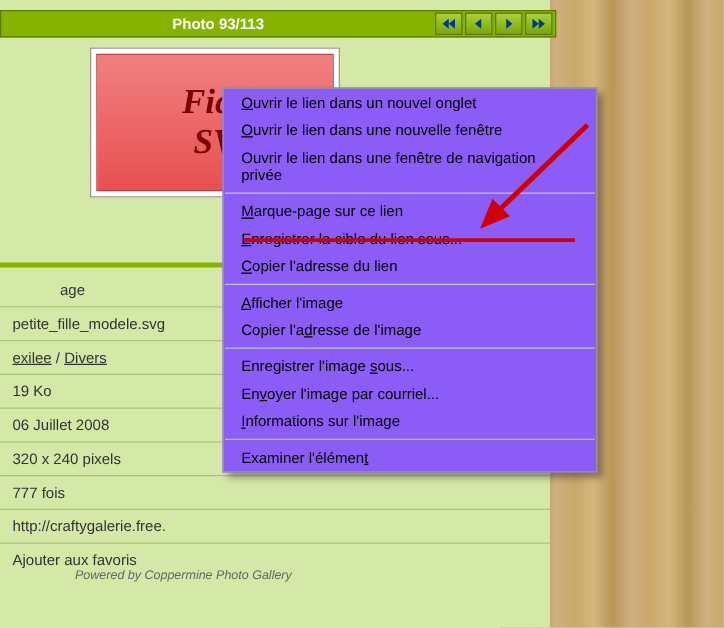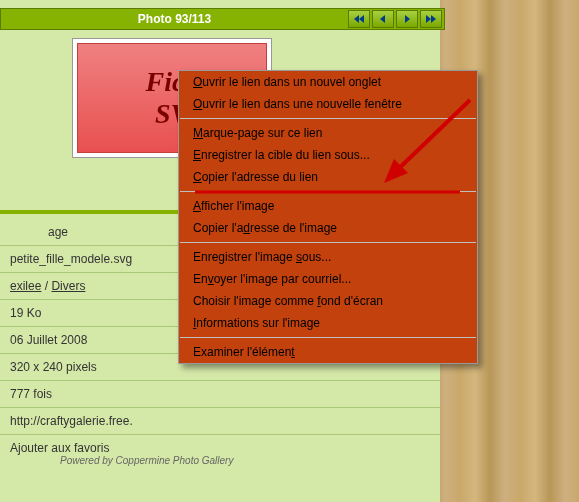--- a/index.html
+++ b/index.html
@@ -28,21 +28,21 @@
 
 .sep { position: absolute; top: 210px; left: 0; width: 440px; height: 4px; background: #86b301; }
 
 
 .info-label { position: absolute; top: 225px; left: 0; font-size: 12px; color: #333; padding-left: 48px; }
 .info-list { position: absolute; top: 245px; left: 0; width: 440px; }
 .info-row { padding: 6px 10px; border-top: 1px solid #a8c878; font-size: 12px; color: #333; }
 .info-row a { color: #333; text-decoration: underline; text-align: center; }
 
 
-.ctx-menu { position: absolute; top: 70px; left: 178px; width: 300px; background: #c2410c; border: 1px solid #999; box-shadow: 4px 4px 6px rgba(0,0,0,.4); z-index: 10; }
+.ctx-menu { position: absolute; top: 70px; left: 178px; width: 300px; background: #8b5cf6; border: 1px solid #999; box-shadow: 4px 4px 6px rgba(0,0,0,.4); z-index: 10; }
 .ctx-item { padding: 4px 14px; font-size: 12px; color: #000; cursor: default; }
 .ctx-item .u { text-decoration: underline; }
 .ctx-sep { height: 1px; background: #c0c0c0; margin: 3px 1px; }
 
 
 .annotation { position: absolute; top: 95px; left: 180px; width: 300px; height: 110px; z-index: 20; pointer-events: none; }
 
 
 .footer { position: absolute; top: 455px; left: 60px; font-size: 10px; color: #666; z-index: 2; font-style: italic; }
 </style>
@@ -98,31 +98,31 @@
     <div class="info-row">320 x 240 pixels</div>
     <div class="info-row">777 fois</div>
     <div class="info-row">http://craftygalerie.free.</div>
     <div class="info-row"><span>Ajouter aux favoris</span></div>
   </div>
 </div>
 
 <div class="ctx-menu">
   <div class="ctx-item"><span class="u">O</span><span>uvrir le lien dans un nouvel onglet</span></div>
   <div class="ctx-item"><span class="u">O</span><span>uvrir le lien dans une nouvelle fenêtre</span></div>
+  <div class="ctx-item"><span>Ouvrir le lien dans une fenêtre de navigation privée</span></div>
   <div class="ctx-sep"></div>
   <div class="ctx-item"><span class="u">M</span><span>arque-page sur ce lien</span></div>
   <div class="ctx-item"><span class="u">E</span><span>nregistrer la cible du lien sous...</span></div>
   <div class="ctx-item"><span class="u">C</span><span>opier l'adresse du lien</span></div>
   <div class="ctx-sep"></div>
   <div class="ctx-item"><span class="u">A</span><span>fficher l'image</span></div>
   <div class="ctx-item"><span>Copier l'a</span><span class="u">d</span><span>resse de l'image</span></div>
   <div class="ctx-sep"></div>
   <div class="ctx-item"><span>Enregistrer l'image </span><span class="u">s</span><span>ous...</span></div>
   <div class="ctx-item"><span>En</span><span class="u">v</span><span>oyer l'image par courriel...</span></div>
-  <div class="ctx-item"><span>Choisir l'image comme </span><span class="u">f</span><span>ond d'écran</span></div>
   <div class="ctx-item"><span class="u">I</span><span>nformations sur l'image</span></div>
   <div class="ctx-sep"></div>
   <div class="ctx-item"><span>Examiner l'élémen</span><span class="u">t</span></div>
 </div>
 
 <svg class="annotation" viewBox="0 0 300 110">
   <line x1="15" y1="97" x2="280" y2="97" stroke="#d00000" stroke-width="3"></line>
   <line x1="290" y1="5" x2="210" y2="82" stroke="#d00000" stroke-width="4"></line>
   <polygon points="204,88 228,78 214,64" fill="#d00000"></polygon>
 </svg>

